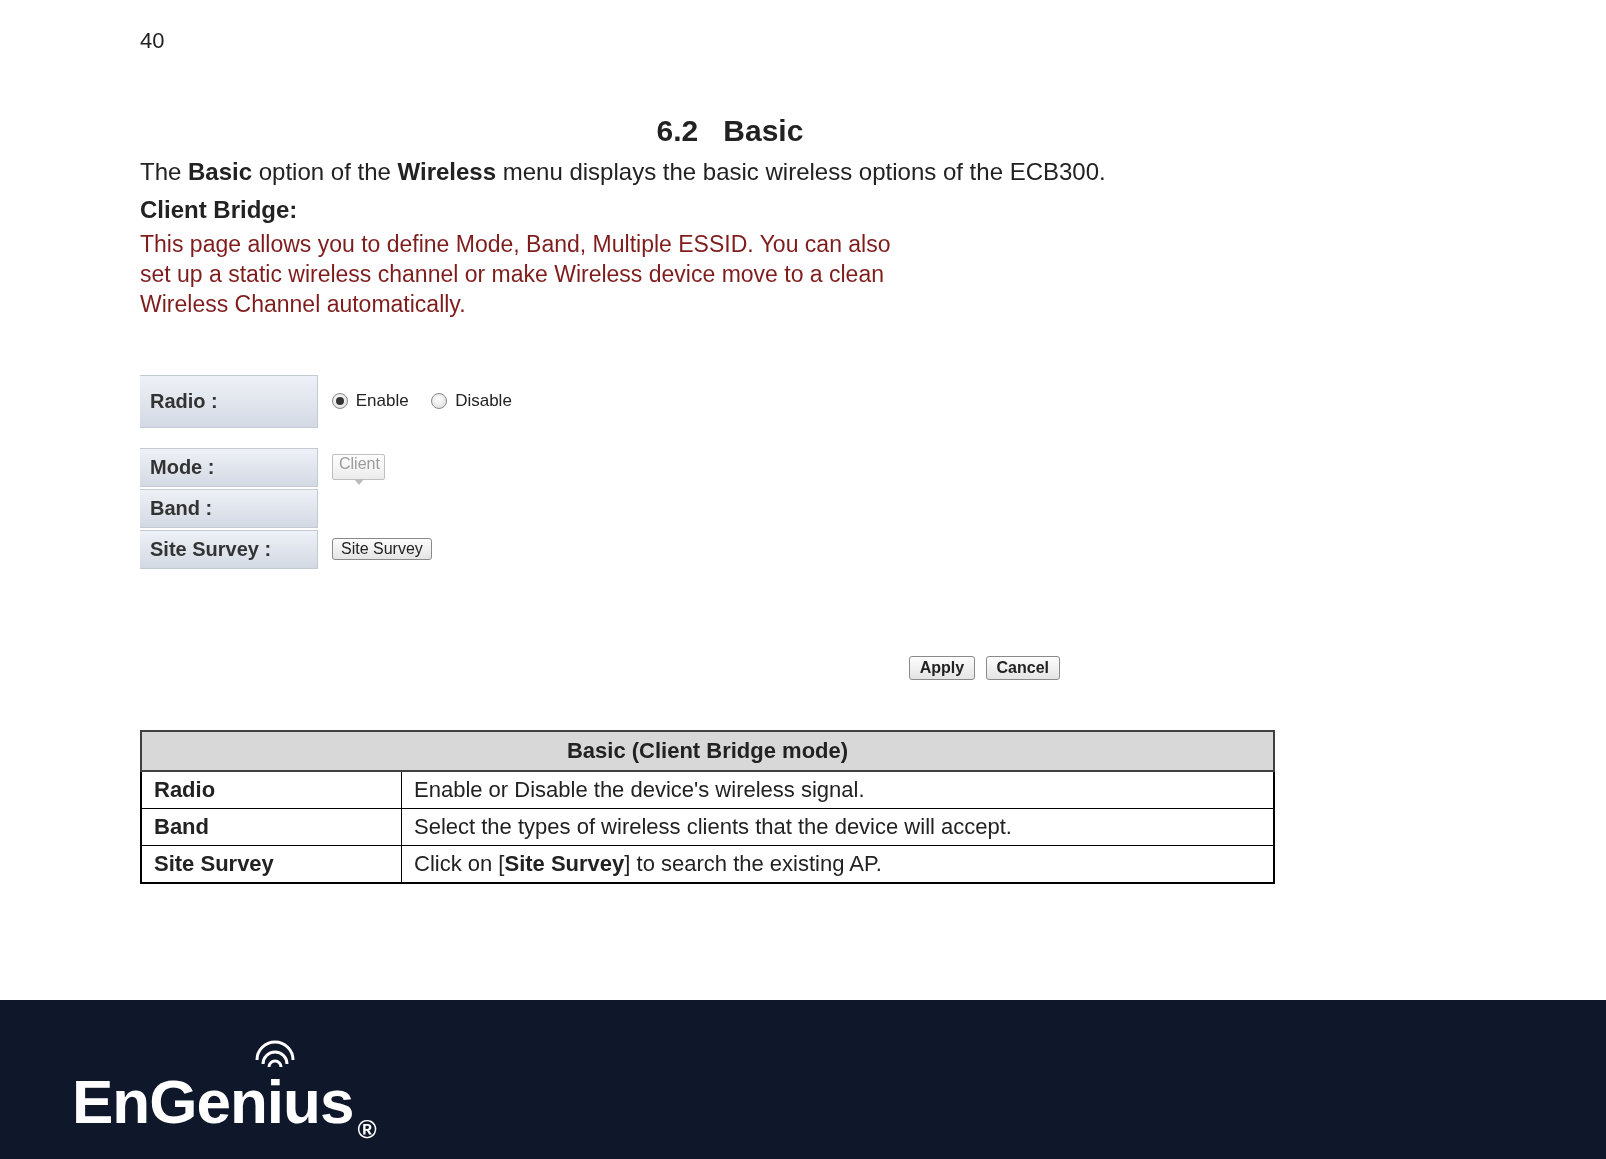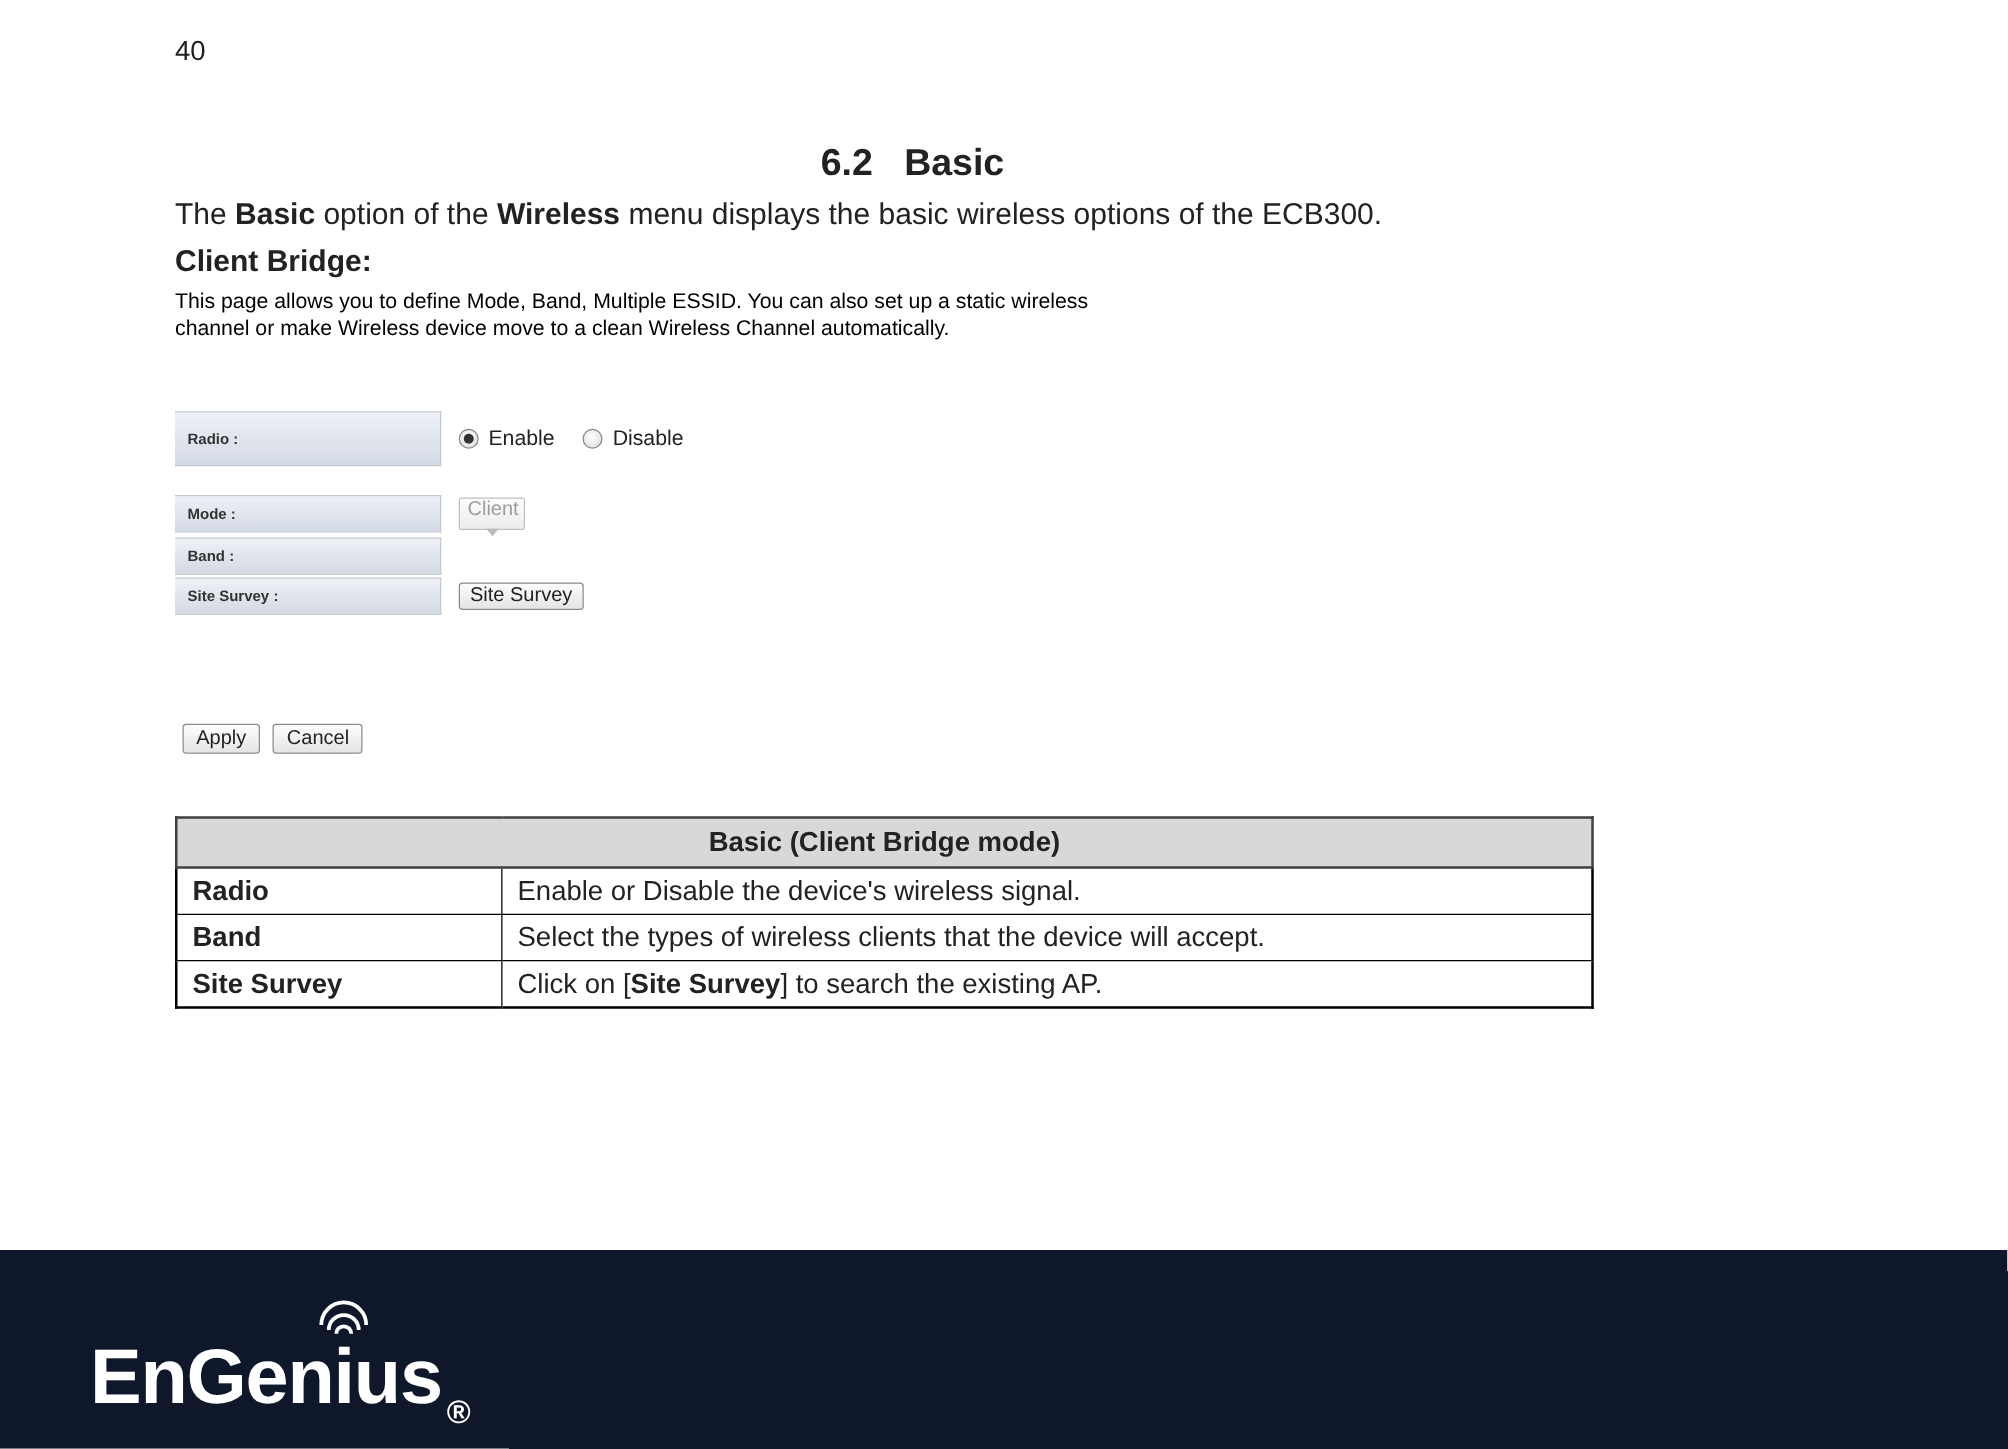--- a/index.html
+++ b/index.html
@@ -31,45 +31,45 @@
     font-size: 24px;
     margin: 0 0 10px 0;
   }
   .subhead {
     font-size: 24px;
     font-weight: 700;
     margin: 0 0 6px 0;
   }
   .desc-text {
     font-family: Arial, sans-serif;
-    font-size: 17px;
-    color: #000000;
+    font-size: 23px;
+    color: #7f1d1d;
     line-height: 1.3;
     width: 780px;
     margin-bottom: 55px;
   }
   
   .form-box {
     width: 770px;
     margin-bottom: 85px;
   }
   .form-row {
     display: flex;
     align-items: center;
     border-bottom: 2px solid #fff;
   }
   .label-cell {
-    width: 213px;
+    width: 178px;
     padding: 7px 10px;
     background: linear-gradient(#eef1f6, #d3d9e4);
     border: 1px solid #c5c9d2;
     border-left: none;
     box-sizing: border-box;
     font-family: Verdana, Arial, sans-serif;
-    font-size: 12px;
+    font-size: 20px;
     font-weight: 700;
     color: #333;
   }
   .value-cell {
     flex: 1;
     padding: 4px 14px;
     font-family: Arial, sans-serif;
     font-size: 17px;
   }
   .radio-row .label-cell { padding-top: 14px; padding-bottom: 14px; }
@@ -100,23 +100,25 @@
     border: 1px solid #8a8a8a;
     border-radius: 3px;
     background: linear-gradient(#fdfdfd,#e4e4e4);
     font-family: Arial, sans-serif;
     font-size: 16px;
     padding: 2px 10px;
     cursor: pointer;
   }
   .btn.small { padding: 1px 8px; }
   .btn-row {
+    text-align: right;
     padding-right: 25px;
     margin-top: 60px;
     width: 920px;
+    font-weight: bold;
   }
   .btn-row .btn { margin-left: 6px; }
   .radio-dot {
     display: inline-block;
     vertical-align: middle;
     width: 14px; height: 14px;
     border: 1px solid #888;
     border-radius: 50%;
     background: radial-gradient(circle at 45% 40%, #fff, #d8d8d8);
     position: relative;

